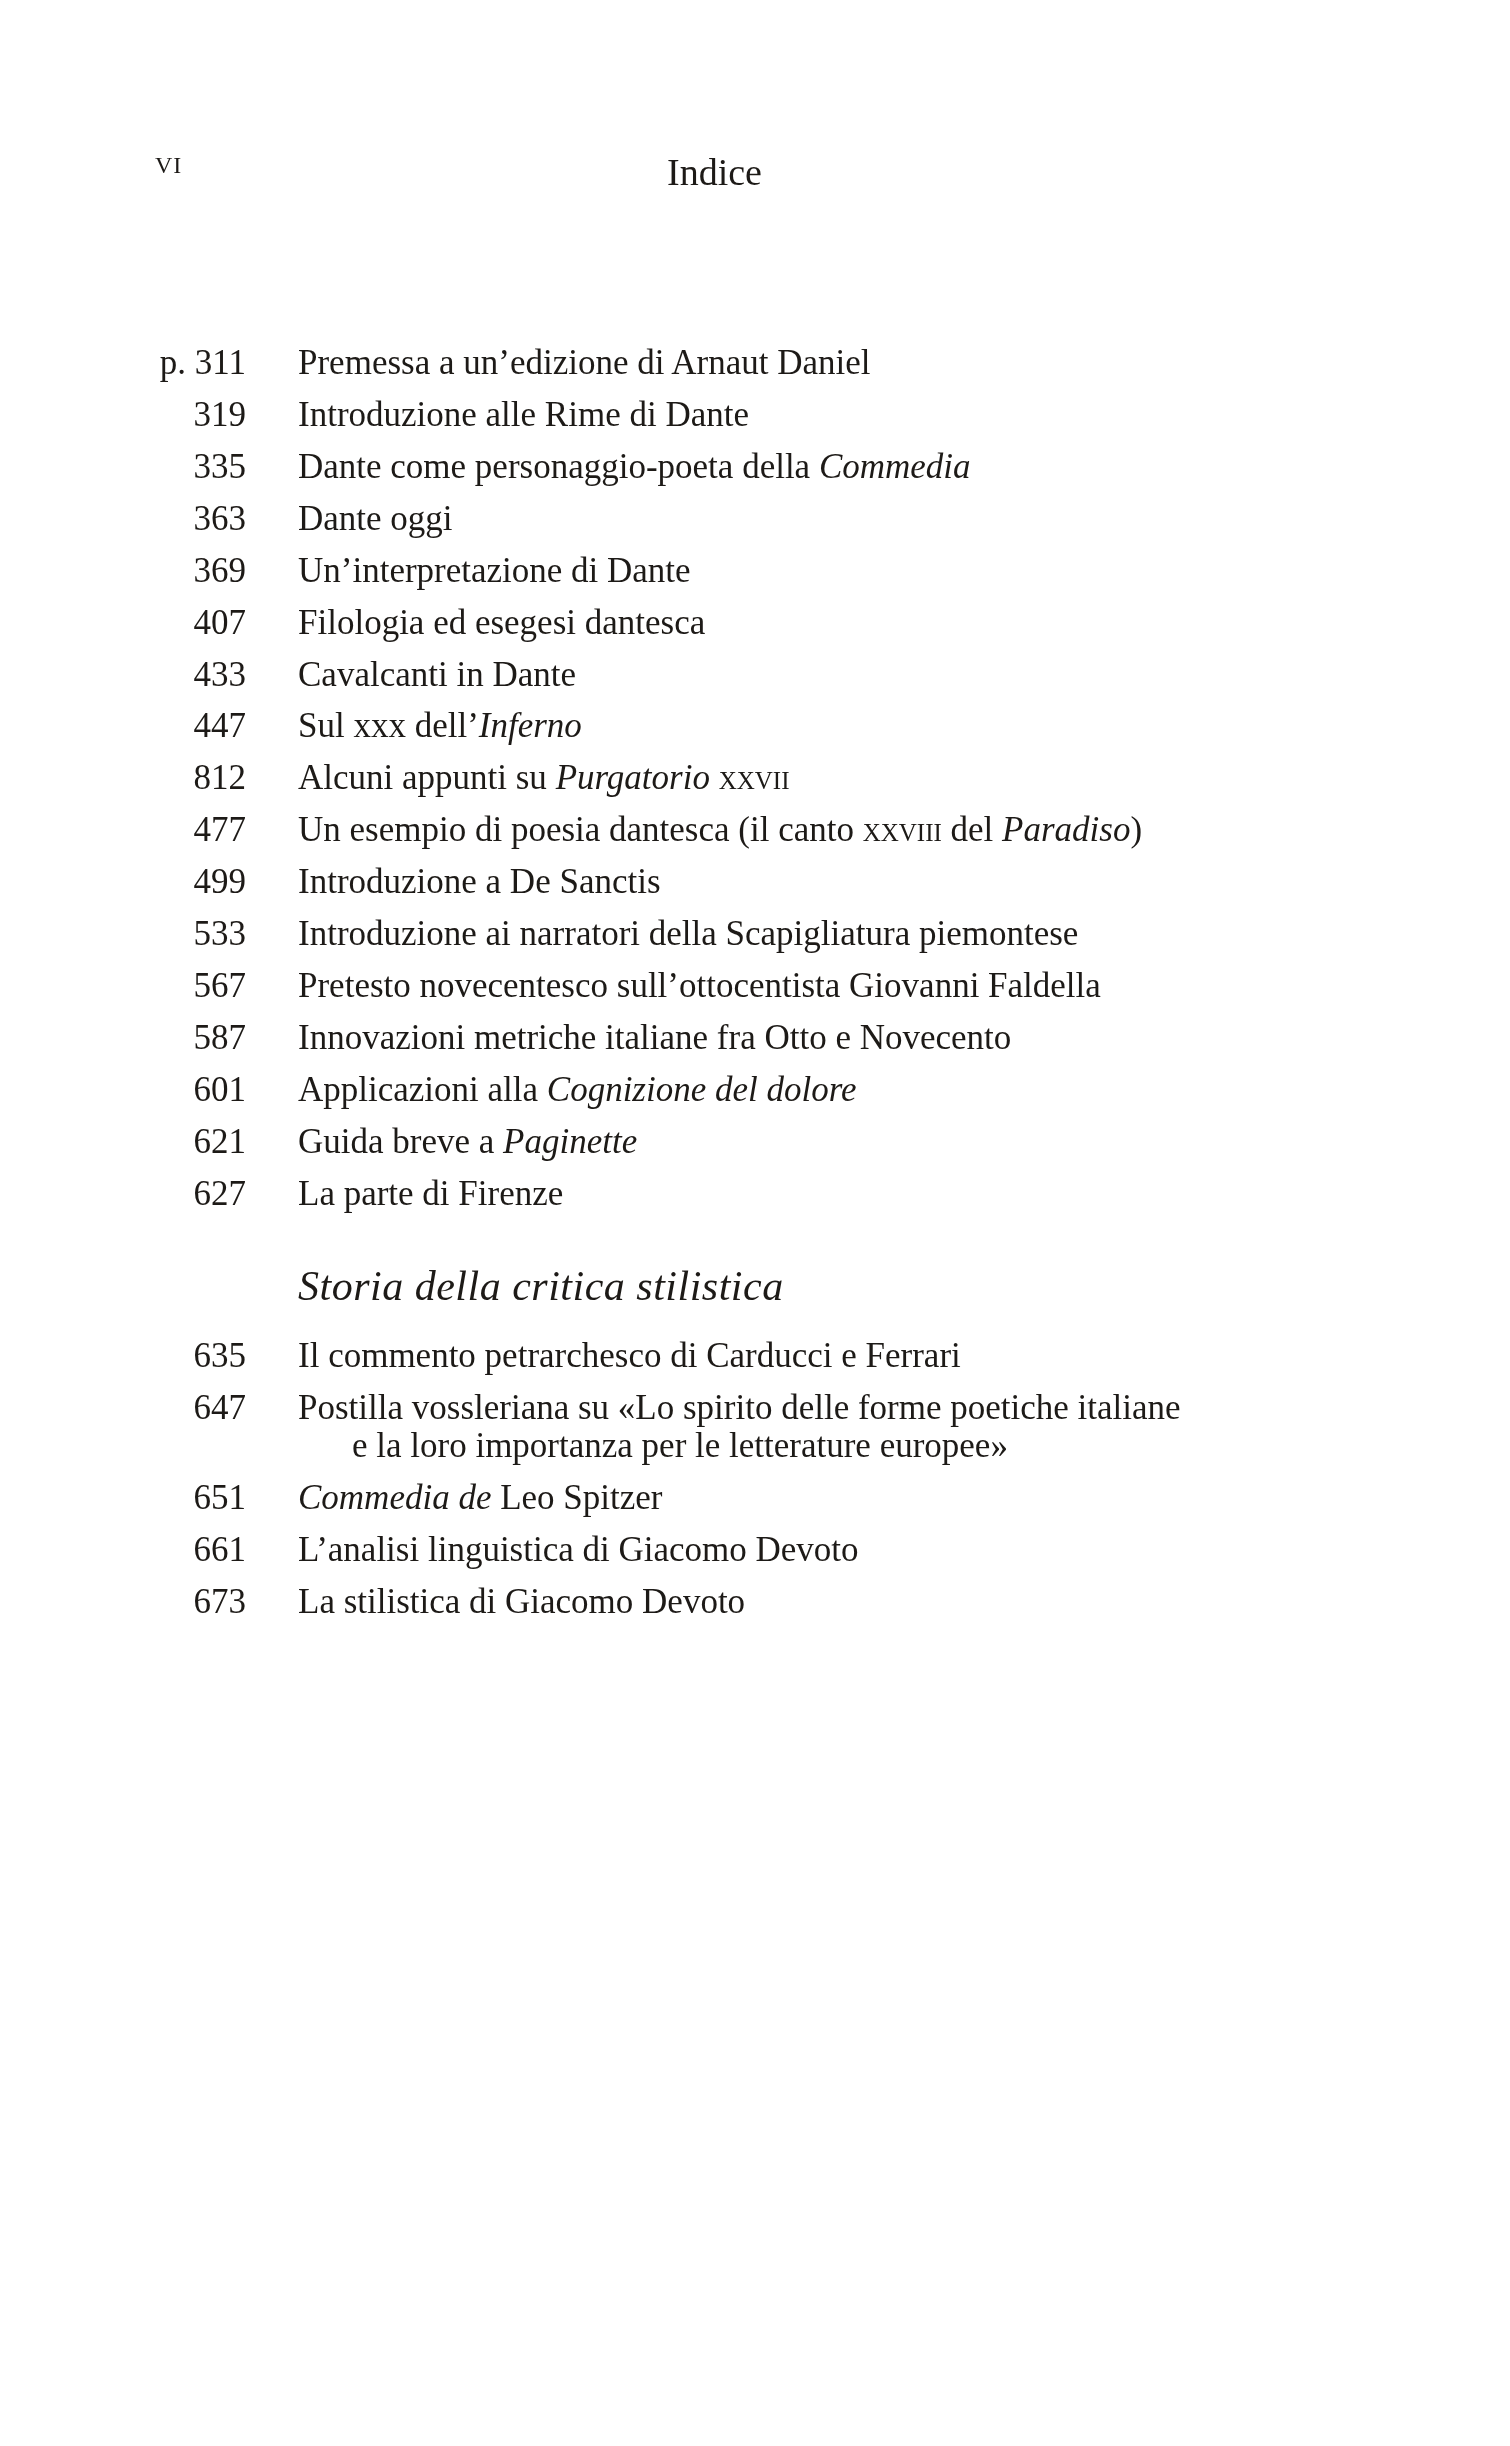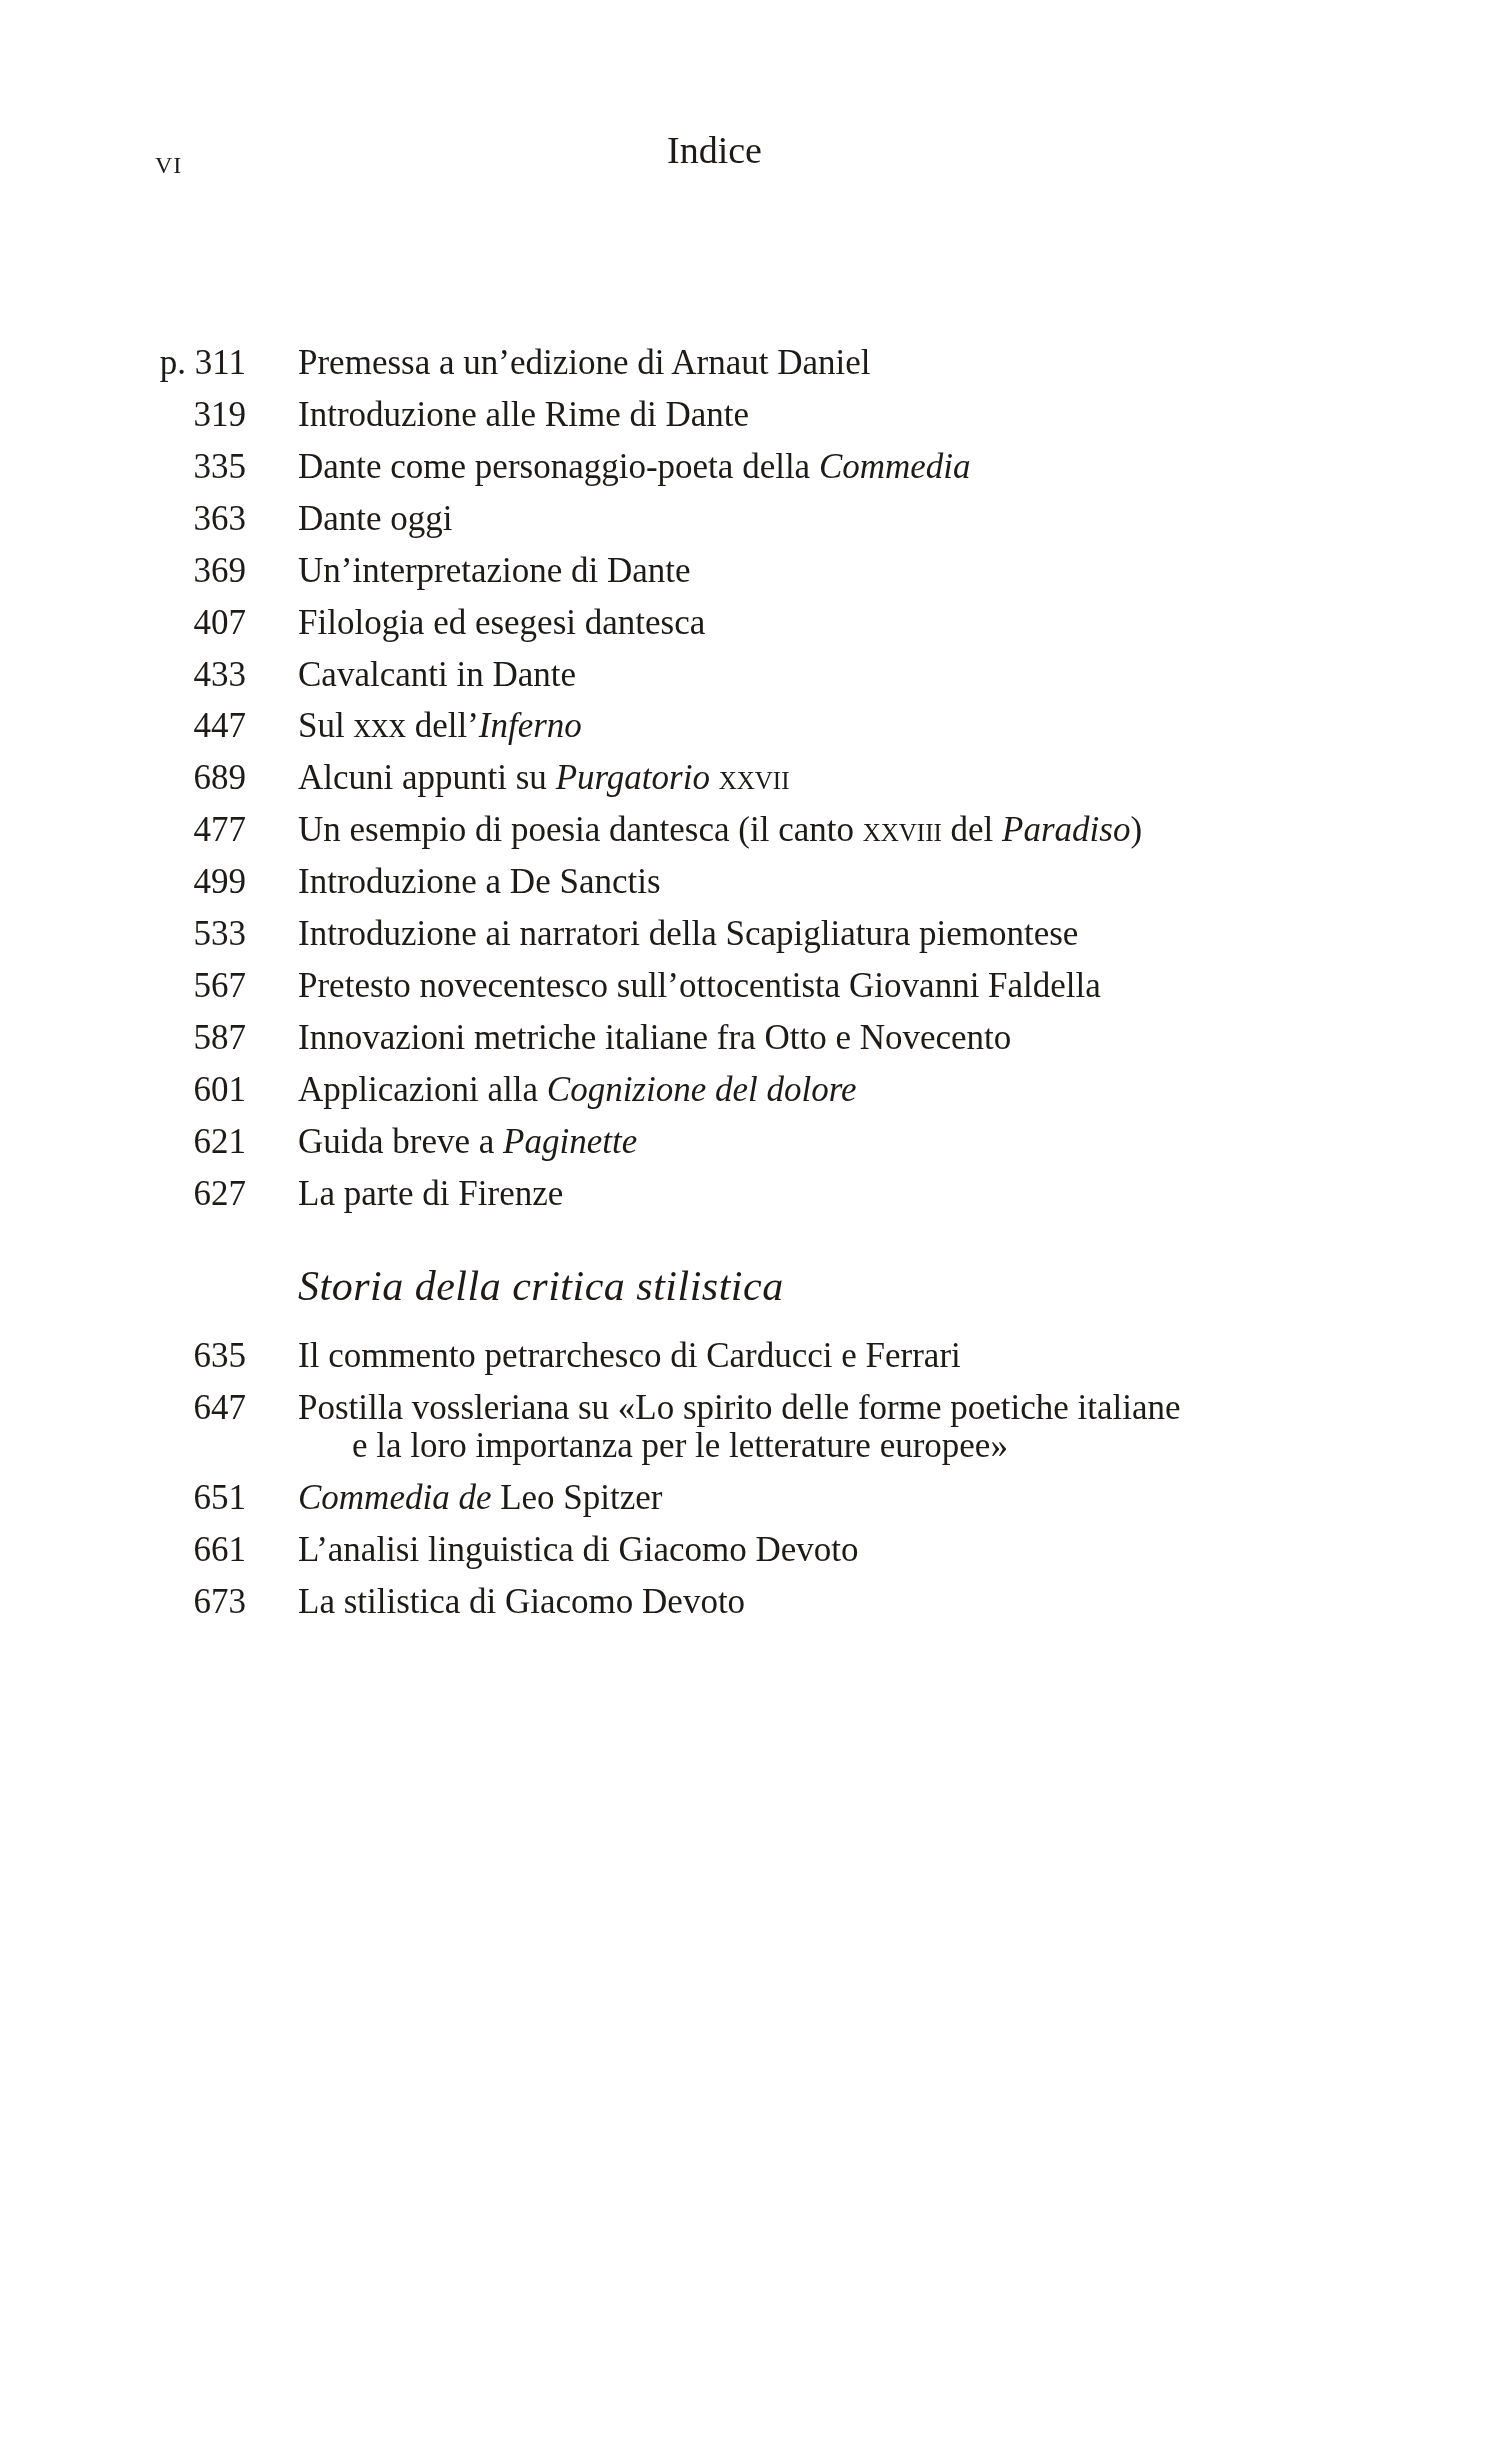--- a/index.html
+++ b/index.html
@@ -2,21 +2,21 @@
 <html><head>
 <meta charset="utf-8">
 <style>
   html, body { margin:0; padding:0; }
   body {
     width:1510px; height:2446px; background:#ffffff; position:relative; overflow:hidden;
     font-family:"Liberation Serif", "DejaVu Serif", serif; color:#1d1a17;
   }
   .page { position:absolute; left:0; top:0; width:1423px; height:2446px; }
   .folio { position:absolute; left:155px; top:143px; font-size:34px; letter-spacing:1px; font-variant:small-caps; text-transform:lowercase; }
-  .running-head { position:absolute; left:667px; top:128px; font-size:38px; }
+  .running-head { position:absolute; left:667px; top:150px; font-size:38px; }
   .section-title { position:absolute; left:298px; font-size:42px; font-style:italic; letter-spacing:0.5px; }
   .entry { position:absolute; left:0; width:1510px; font-size:35px; line-height:38px; }
   .entry .pg { position:absolute; right:1264px; top:0; text-align:right; white-space:nowrap; font-variant-numeric:oldstyle-nums; }
   .entry .ttl { position:absolute; left:298px; top:0; white-space:nowrap; }
   .entry .ttl2 { position:absolute; left:352px; top:38px; white-space:nowrap; }
   .it { font-style:italic; }
   .sc { font-variant:small-caps; text-transform:lowercase; }
 </style>
 </head>
 <body>
@@ -52,21 +52,21 @@
       </div>
       <div class="entry" style="top: 656px;">
         <span class="pg">433</span>
         <span class="ttl"><span>Cavalcanti in Dante</span></span>
       </div>
       <div class="entry" style="top: 707px;">
         <span class="pg">447</span>
         <span class="ttl"><span>Sul xxx dell’</span><span class="it">Inferno</span></span>
       </div>
       <div class="entry" style="top: 759px;">
-        <span class="pg">689</span>
+        <span class="pg">812</span>
         <span class="ttl"><span>Alcuni appunti su </span><span class="it">Purgatorio</span><span> </span><span class="sc">XXVII</span></span>
       </div>
       <div class="entry" style="top: 811px;">
         <span class="pg">477</span>
         <span class="ttl"><span>Un esempio di poesia dantesca (il canto </span><span class="sc">XXVIII</span><span> del </span><span class="it">Paradiso</span><span>)</span></span>
       </div>
       <div class="entry" style="top: 863px;">
         <span class="pg">499</span>
         <span class="ttl"><span>Introduzione a De Sanctis</span></span>
       </div>

